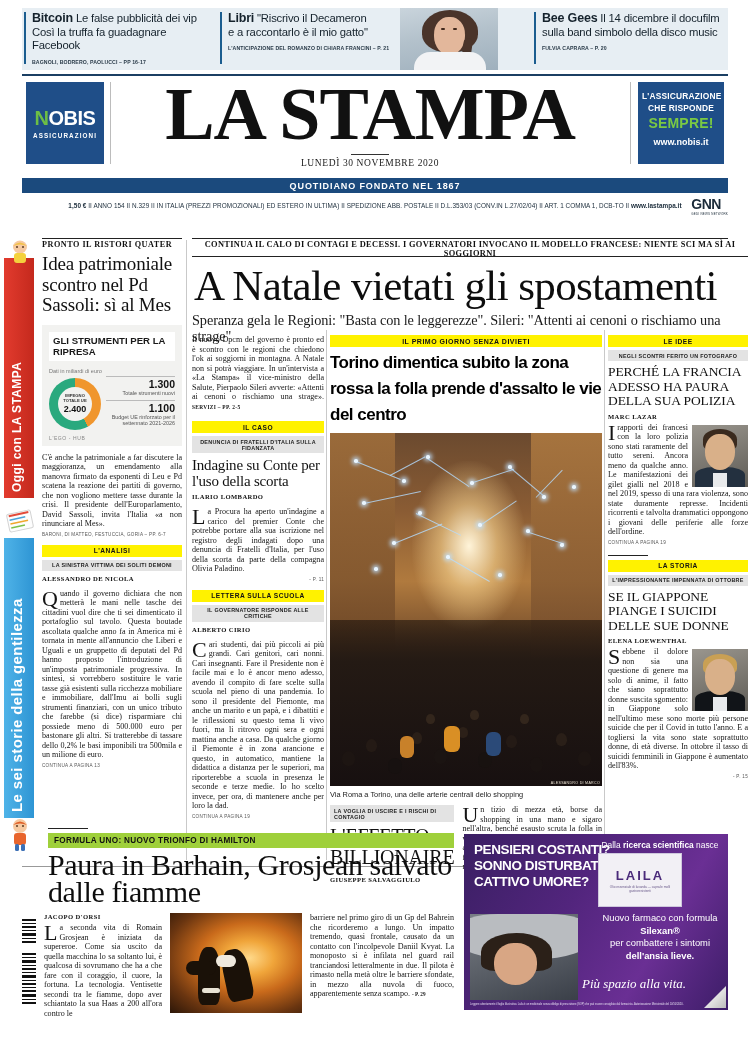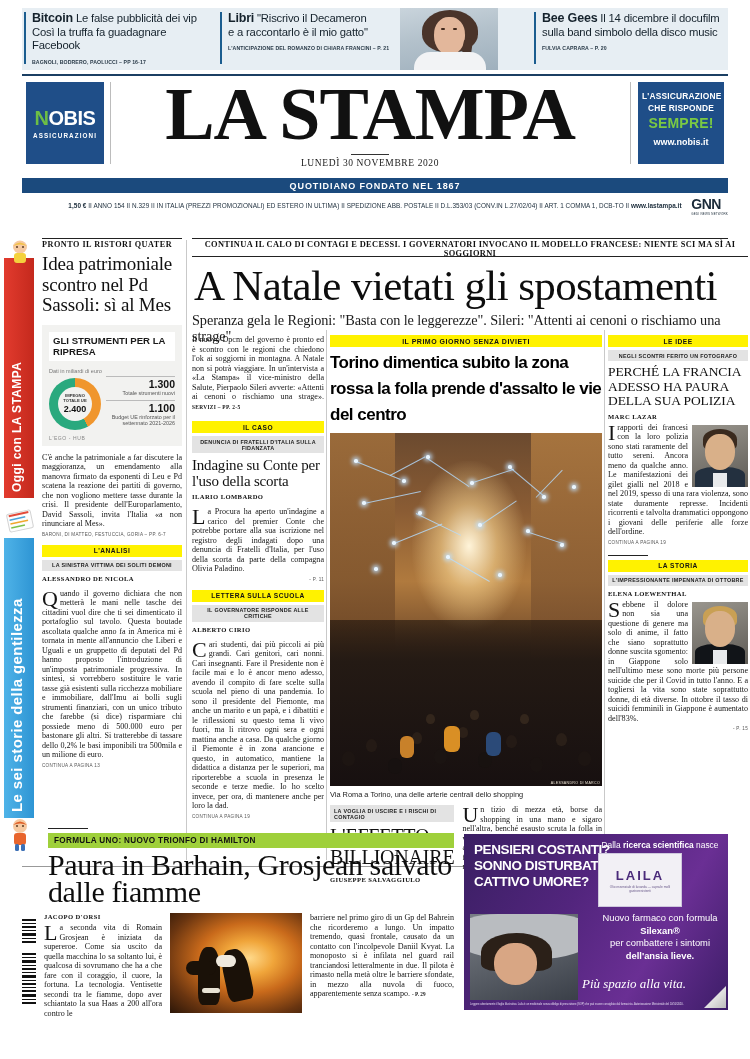--- a/index.html
+++ b/index.html
@@ -576,20 +576,21 @@
       <div class="pt-face"></div>
         <div class="pt-shirt"></div>
     </div>
     <div class="body-just dropcap" style="margin-top:2px;">I rapporti dei francesi con la loro polizia sono stati raramente del tutto sereni. Ancora meno da qualche anno. Le manifestazioni dei gilet gialli nel 2018 e nel 2019, spesso di una rara violenza, sono state duramente represse. Incidenti ricorrenti e talvolta drammatici oppongono i giovani delle periferie alle forze dell'ordine.</div>
     <div class="contin">CONTINUA A PAGINA 19</div>
 
     <div style="margin-top:10px;">
       <div class="hrule" style="position:relative; width:40px; background:#222; margin-bottom:4px;"></div>
       <div class="yellow-kick">LA STORIA</div>
       <div class="gray-kick">L'IMPRESSIONANTE IMPENNATA DI OTTOBRE</div>
+      <div class="head-serif-2" style="font-size:13.5px; line-height:14.5px;">SE IL GIAPPONE PIANGE I SUICIDI DELLE SUE DONNE</div>
       <div class="byline-b">ELENA LOEWENTHAL</div>
       <div class="portrait">
         <div class="pt-bg"></div>
           <div class="pt-suit dark"></div>
         <div class="pt-hair blond"></div>
           <div class="pt-face"></div>
           <div class="pt-shirt"></div>
       </div>
       <div class="body-just dropcap" style="margin-top:2px;">Sebbene il dolore non sia una questione di genere ma solo di anime, il fatto che siano soprattutto donne suscita sgomento: in Giappone solo nell'ultimo mese sono morte più persone suicide che per il Covid in tutto l'anno. E a togliersi la vita sono state soprattutto donne, di età diverse. In ottobre il tasso di suicidi femminili in Giappone è aumentato dell'83%.</div>
       <div class="contin" style="text-align:right;">- P. 15</div>

